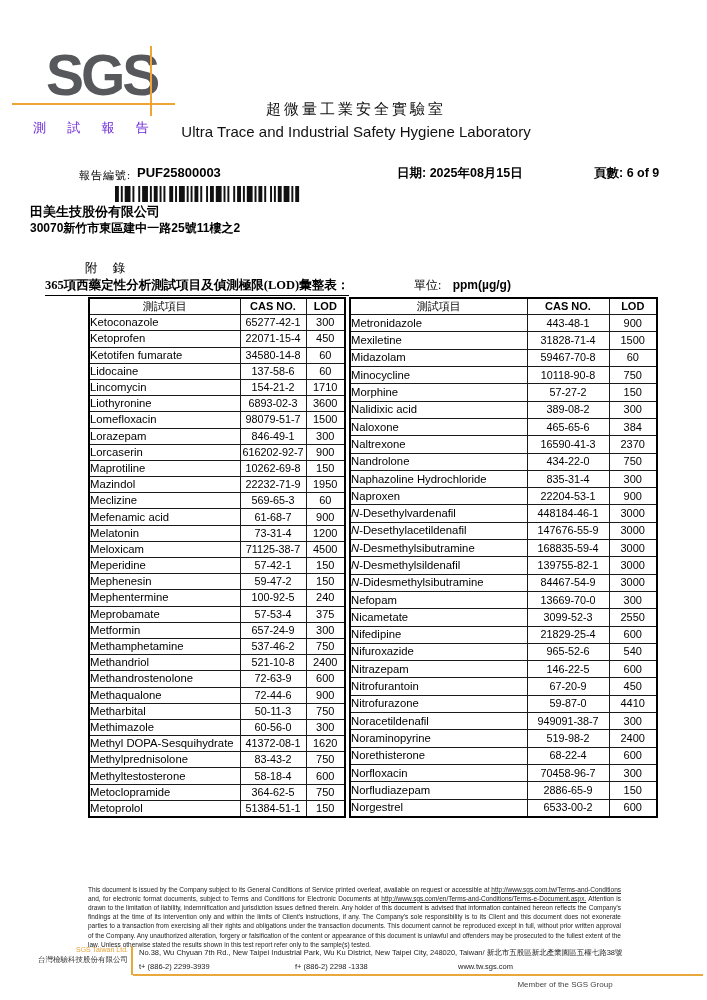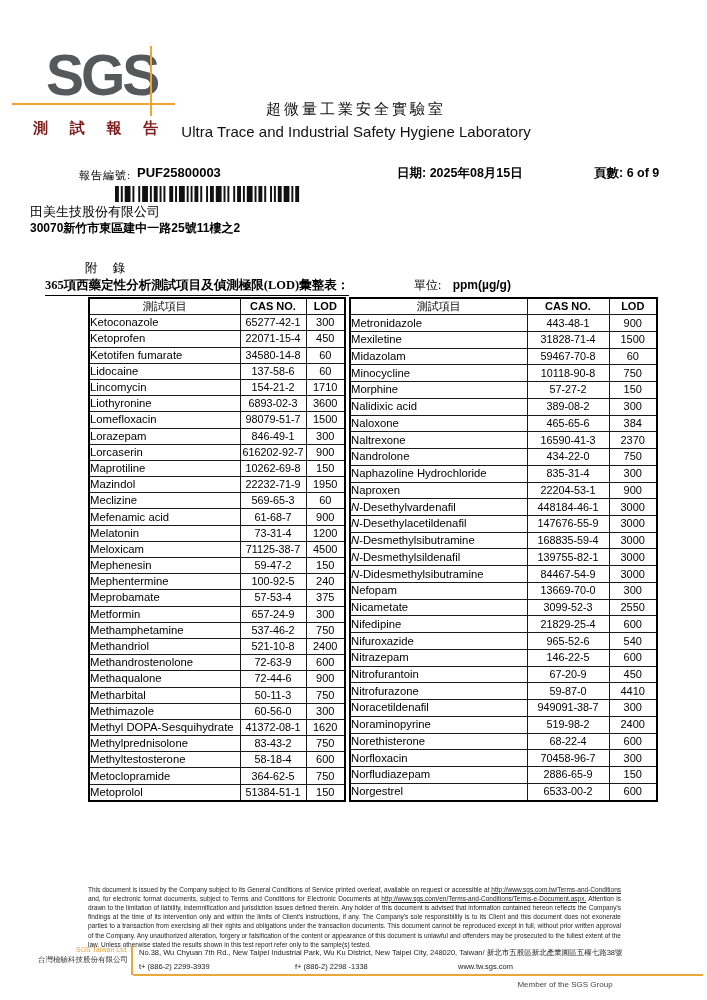--- a/index.html
+++ b/index.html
@@ -7,36 +7,36 @@
     width:707px;height:1000px;position:relative;background:#ffffff;
     font-family:"Liberation Sans",sans-serif;color:#000;overflow:hidden;
   }
   .serif{font-family:"Liberation Serif","DejaVu Serif",serif;}
 
   
   .sgs-logo{position:absolute;left:46px;top:47px;font-weight:bold;font-size:57px;line-height:1;
     color:#57585b;letter-spacing:-3px;}
   .logo-hline{position:absolute;left:12px;top:103px;width:163px;height:2px;background:#f0a433;}
   .logo-vline{position:absolute;left:150px;top:46px;width:2px;height:70px;background:#f0a433;}
-  .report-title-zh{position:absolute;left:33px;top:119px;font-weight:bold;font-size:15px;
-    letter-spacing:9px;color:#7f1d1d;}
+  .report-title-zh{position:absolute;left:33px;top:119px;font-weight:normal;font-size:13px;
+    letter-spacing:9px;color:#6d28d9;}
   .lab-titles{position:absolute;left:150px;top:100px;width:412px;text-align:center;}
   .lab-title-zh{font-size:15px;letter-spacing:3px;color:#111;}
   .lab-title-en{font-size:15px;color:#111;margin-top:4px;}
 
   
   .info-row{position:absolute;top:165px;left:0;width:707px;height:18px;}
   .rpt-label{position:absolute;left:79px;top:3px;font-size:11px;letter-spacing:1px;}
   .rpt-no{position:absolute;left:137px;top:0;font-weight:bold;font-size:13px;}
   .date-field{position:absolute;left:397px;top:0;font-weight:bold;font-size:12.5px;}
   .pages-field{position:absolute;left:594px;top:0;font-weight:bold;font-size:12.5px;}
 
   .barcode{position:absolute;left:115px;top:186px;width:188px;height:16px;}
 
-  .client-name{position:absolute;left:30px;top:203px;font-weight:normal;font-size:13px;}
+  .client-name{position:absolute;left:30px;top:203px;font-weight:bold;font-size:13px;}
   .client-addr{position:absolute;left:30px;top:220px;font-weight:bold;font-size:12px;}
 
   
   .appendix-label{position:absolute;left:45px;top:260px;font-size:12.5px;letter-spacing:6px;margin-left:40px;}
   .table-title{position:absolute;left:45px;top:277px;font-size:12.5px;font-weight:bold;
     border-bottom:1px solid #000;padding-bottom:1px;}
   .unit-line{position:absolute;left:414px;top:277px;font-size:12px;}
   .unit-line .u-val{font-family:"Liberation Sans",sans-serif;font-weight:bold;padding-left:8px;}
 
   
@@ -225,20 +225,25 @@
           <td class="c-name">Melatonin</td>
           <td class="c-cas">73-31-4</td>
           <td class="c-lod">1200</td>
         </tr>
         <tr>
           <td class="c-name">Meloxicam</td>
           <td class="c-cas">71125-38-7</td>
           <td class="c-lod">4500</td>
         </tr>
         <tr>
+          <td class="c-name">Meperidine</td>
+          <td class="c-cas">57-42-1</td>
+          <td class="c-lod">150</td>
+        </tr>
+        <tr>
           <td class="c-name">Mephenesin</td>
           <td class="c-cas">59-47-2</td>
           <td class="c-lod">150</td>
         </tr>
         <tr>
           <td class="c-name">Mephentermine</td>
           <td class="c-cas">100-92-5</td>
           <td class="c-lod">240</td>
         </tr>
         <tr>

